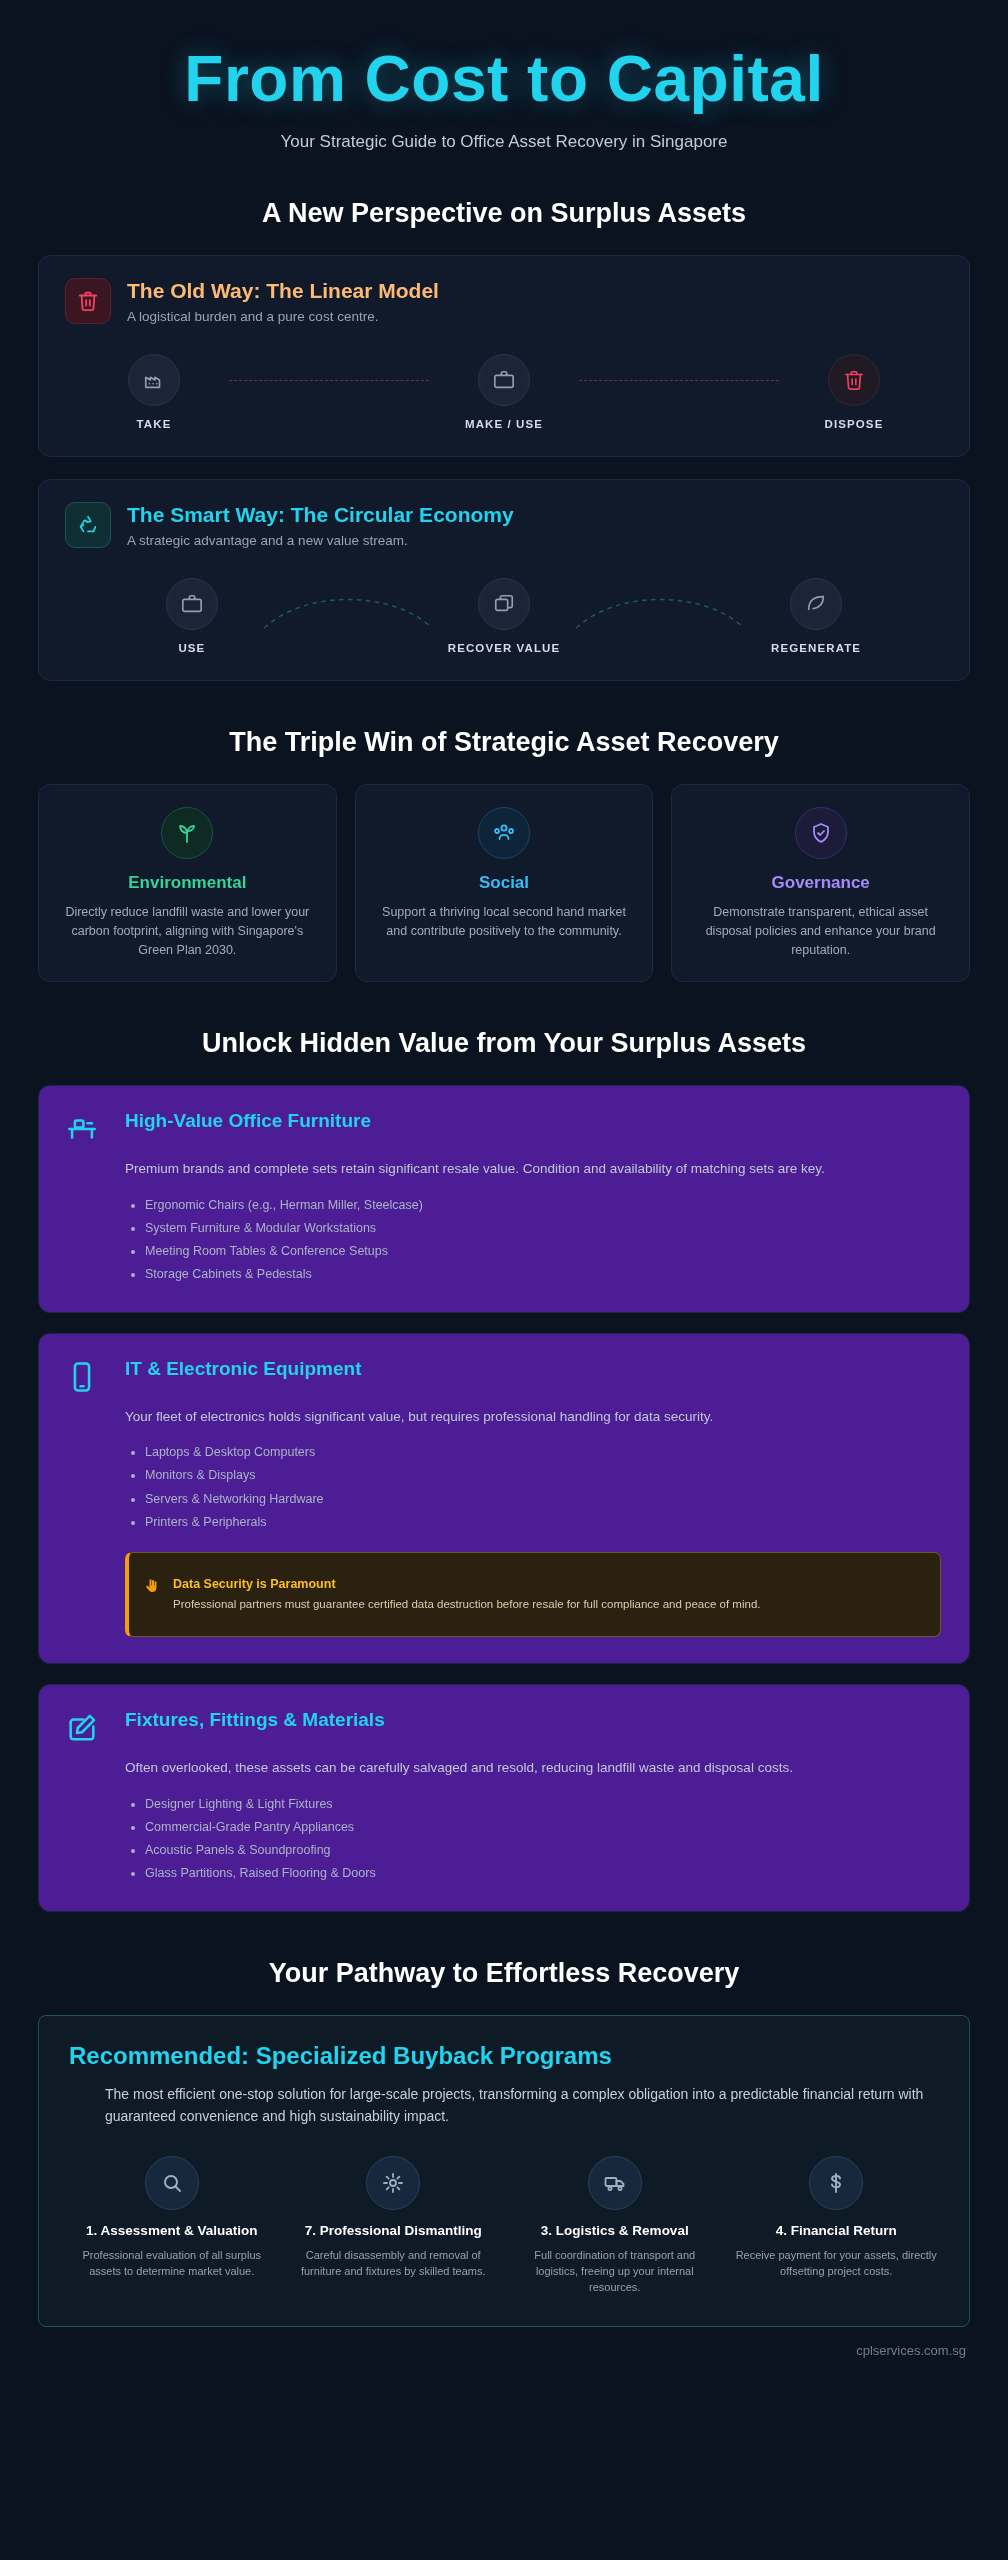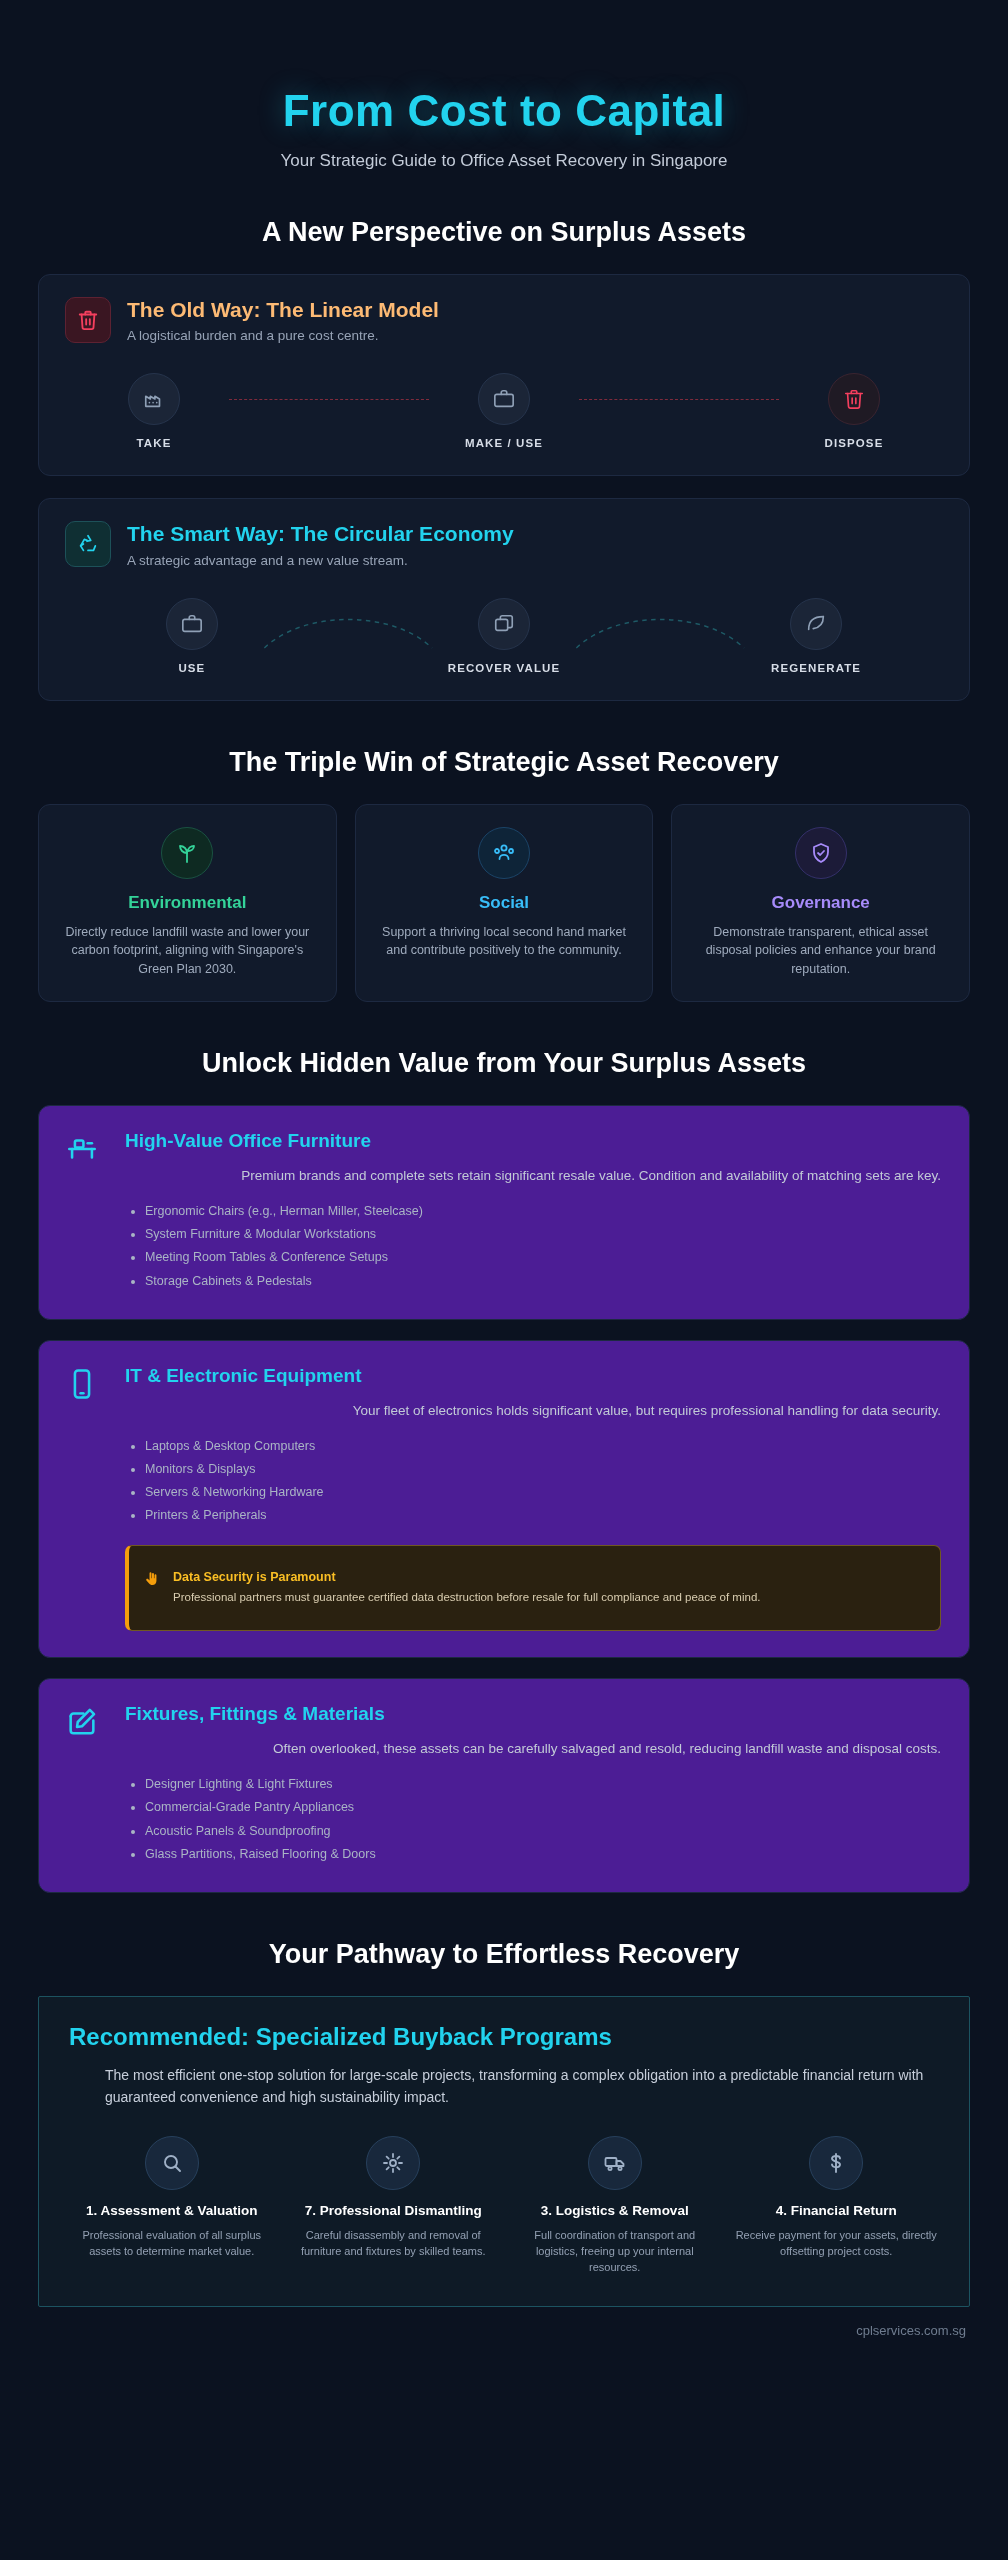--- a/index.html
+++ b/index.html
@@ -12,27 +12,26 @@
     width: 1008px;
     min-height: 2560px;
     background: #0b1220;
     padding: 30px 38px 0 38px;
     position: relative;
   }
 
   
   .hero { text-align: center; padding-top: 14px; }
   .hero h1 {
-    font-size: 44px;
+    font-size: 64px;
     letter-spacing: 0.5px;
     color: #22d3ee;
     font-weight: bold;
     line-height: 1.12;
     text-shadow: 0 0 26px rgba(34,211,238,0.35);
-    margin-top: 42px;
   }
   .hero p {
     margin-top: 16px;
     font-size: 17px;
     color: #c3cbd8;
     font-weight: 400;
   }
 
   
   .section-title {
@@ -114,41 +113,41 @@
   .asset {
     background: #4c1d95;
     border: 1px solid #1d2941;
     border-radius: 12px;
     padding: 24px 28px 26px 26px;
     margin-bottom: 20px;
     display: flex; gap: 20px; align-items: flex-start;
   }
   .asset .ic { flex: 0 0 auto; width: 40px; padding-top: 2px; }
   .asset h4 { color: #22d3ee; font-size: 19px; font-weight: bold; }
-  .asset .desc { color: #c2cad7; font-size: 13.5px; margin-top: 14px; line-height: 1.5; text-align: right; }
+  .asset .desc { color: #c2cad7; font-size: 13.5px; margin-top: 27px; line-height: 1.5; }
   .asset ul { margin: 14px 0 0 20px; }
   .asset li { color: #aab5c5; font-size: 12.5px; line-height: 1.85; }
 
   .warn {
     margin-top: 18px;
     background: #2a2110;
     border: 1px solid #705821;
     border-left: 4px solid #f59e0b;
     border-radius: 7px;
     padding: 24px 14px;
     display: flex; gap: 12px; align-items: flex-start;
   }
   .warn .t { color: #fbbf24; font-size: 12.5px; font-weight: bold; }
   .warn .b { color: #d9cdb0; font-size: 11.5px; margin-top: 5px; line-height: 1.45; }
 
   
   .pathway {
     background: #0e1a26;
     border: 1px solid #1c5360;
-    border-radius: 2px;
+    border-radius: 8px;
     padding: 26px 30px 30px 30px;
   }
   .pathway h3 { color: #22d3ee; font-size: 24px; font-weight: bold; }
   .pathway .lead {
     color: #c7cfdb; font-size: 14px; line-height: 1.55; margin-top: 14px; margin-left: 36px;
   }
   .steps { display: flex; gap: 16px; margin-top: 28px; }
   .step { flex: 1 1 0; text-align: center; }
   .step .c {
     width: 54px; height: 54px; border-radius: 50%;

